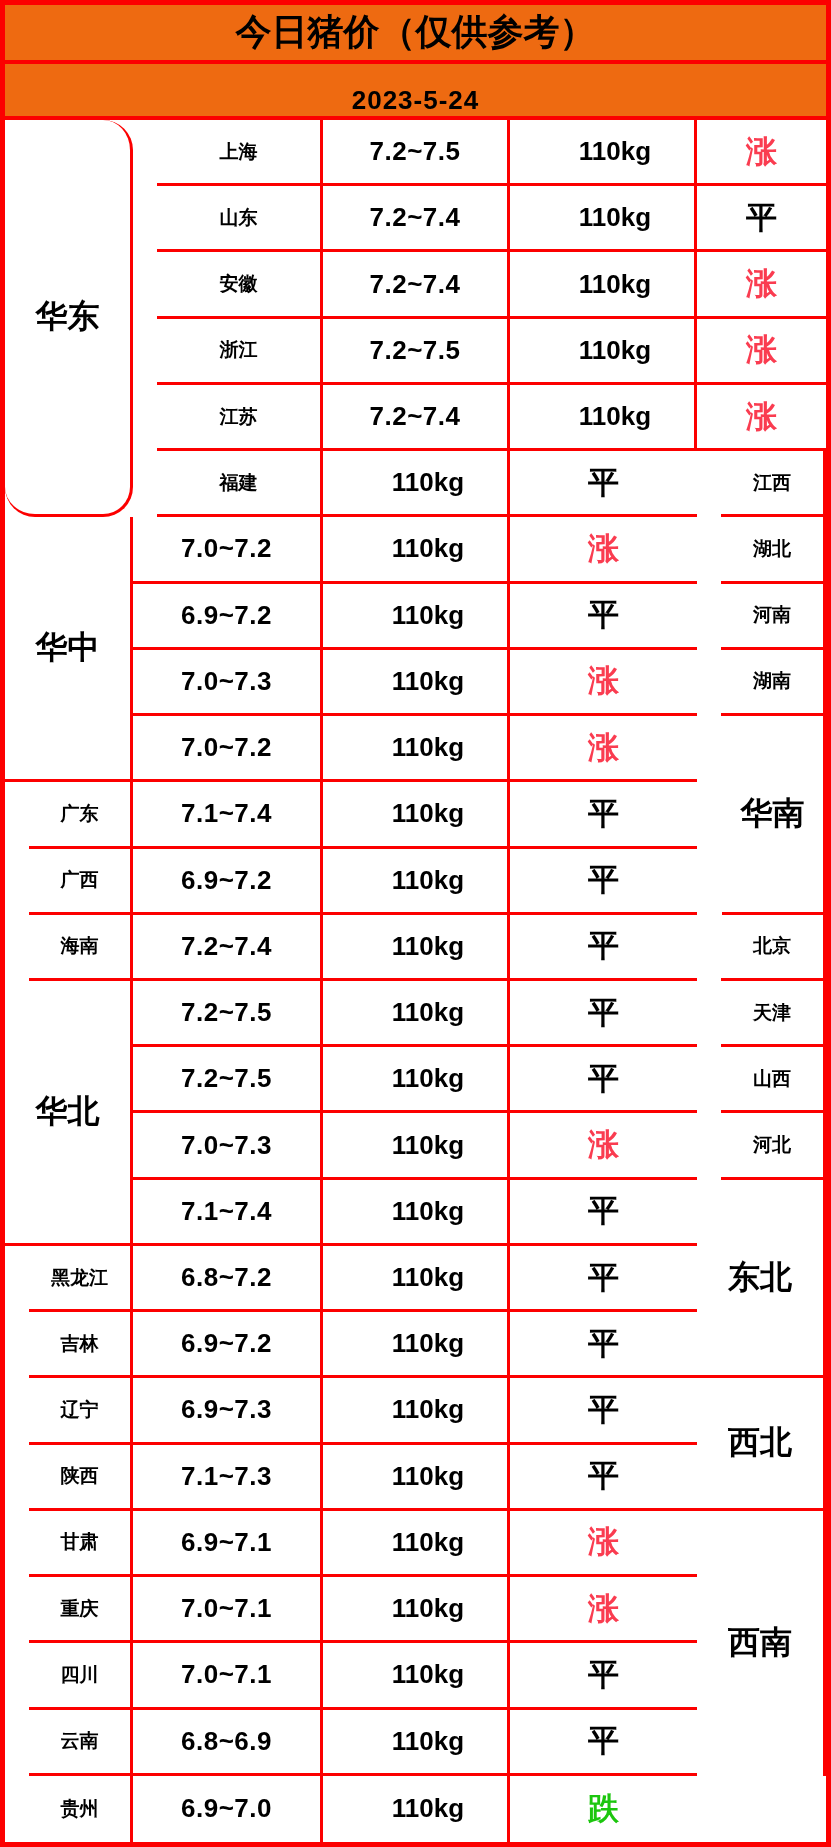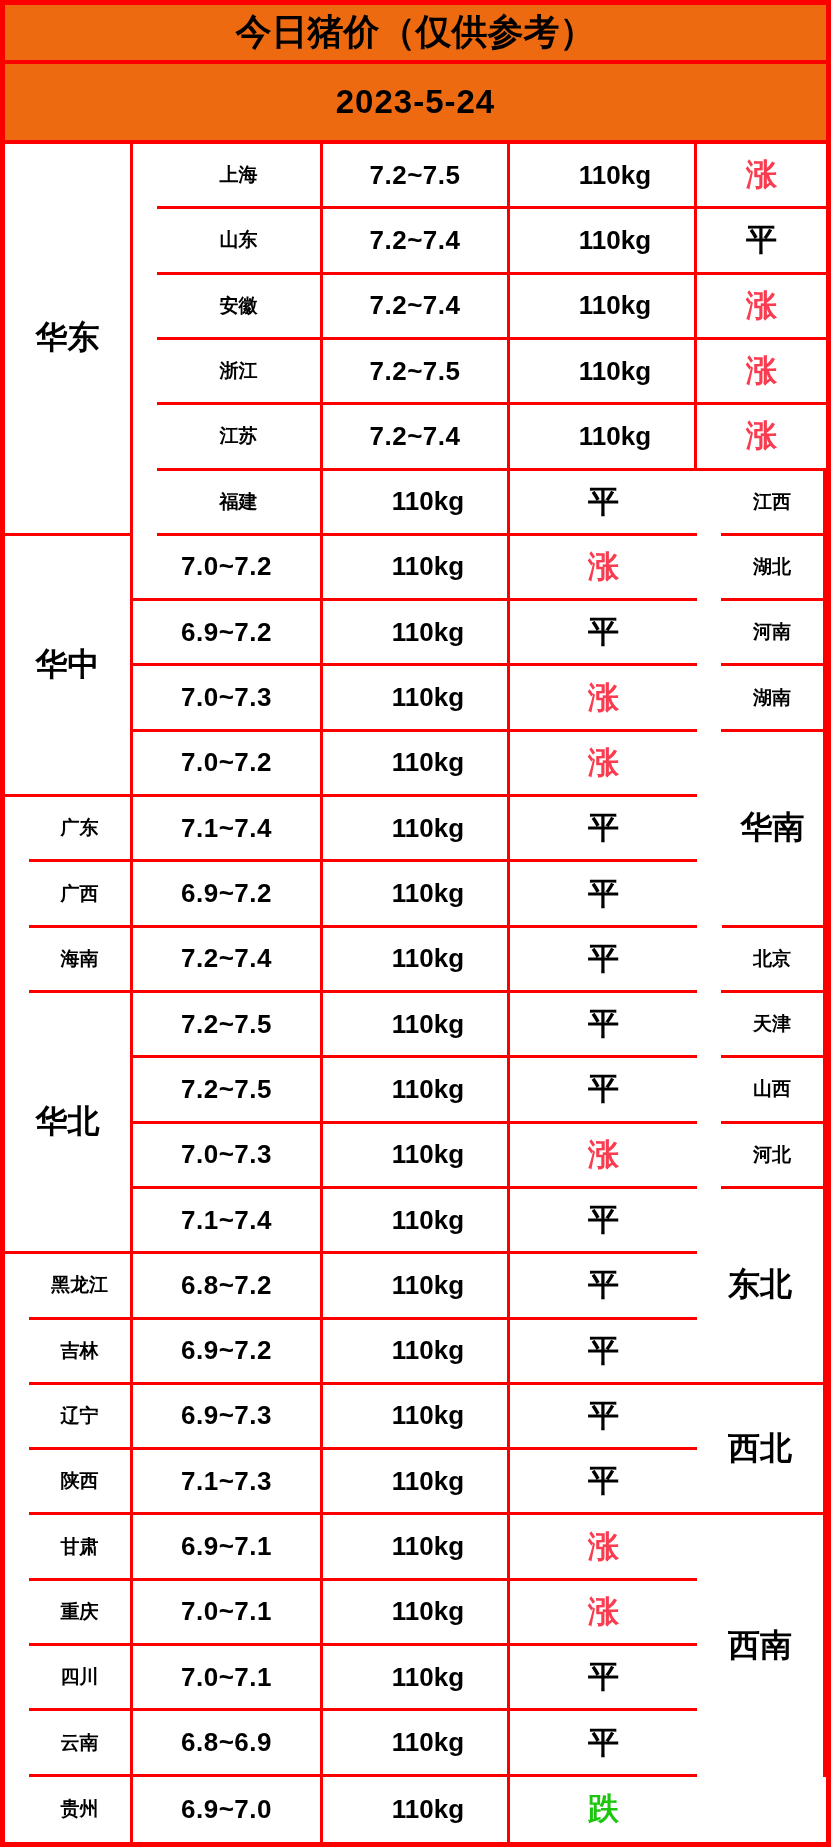--- a/index.html
+++ b/index.html
@@ -19,21 +19,21 @@
     border: 5px solid var(--border);
     display: flex; flex-direction: column;
   }
   .bar {
     background: var(--header-bg);
     border-bottom: 4px solid var(--border);
     display: flex; align-items: center; justify-content: center;
     color: #000; flex: 0 0 auto;
   }
   .title-bar { height: 59px; font-size: 36px; }
-  .date-bar  { height: 80px; font-size: 33px; letter-spacing: 1px; }
+  .date-bar  { height: 56px; font-size: 26px; letter-spacing: 1px; align-items: flex-end; }
   .grid {
     flex: 1 1 auto;
     display: grid;
     grid-template-columns: 128px 190px 187px 187px 1fr;
   }
   .cell {
     border-right: 3px solid var(--border);
     border-bottom: 3px solid var(--border);
     display: flex; align-items: center; justify-content: center;
     color: #000; background: #fff;
@@ -51,21 +51,21 @@
 <body>
 
 <div class="page">
   <div class="bar title-bar">
     <span>今日猪价（仅供参考）</span>
   </div>
   <div class="bar date-bar">
     <span>2023-5-24</span>
   </div>
   <div class="grid" id="price-grid" style="grid-template-rows: repeat(26, 1fr);">
-      <div class="cell region" style="grid-row: span 6;">华东</div>
+      <div class="cell region" style="grid-row: span 6; border-radius: 30px;">华东</div>
       <div class="cell province">上海</div>
       <div class="cell price">7.2~7.5</div>
       <div class="cell weight">110kg</div>
       <div class="cell trend no-br" style="color: rgb(250, 60, 80);">涨</div>
       <div class="cell province">山东</div>
       <div class="cell price">7.2~7.4</div>
       <div class="cell weight">110kg</div>
       <div class="cell trend no-br" style="color: rgb(0, 0, 0);">平</div>
       <div class="cell province">安徽</div>
       <div class="cell price">7.2~7.4</div>

